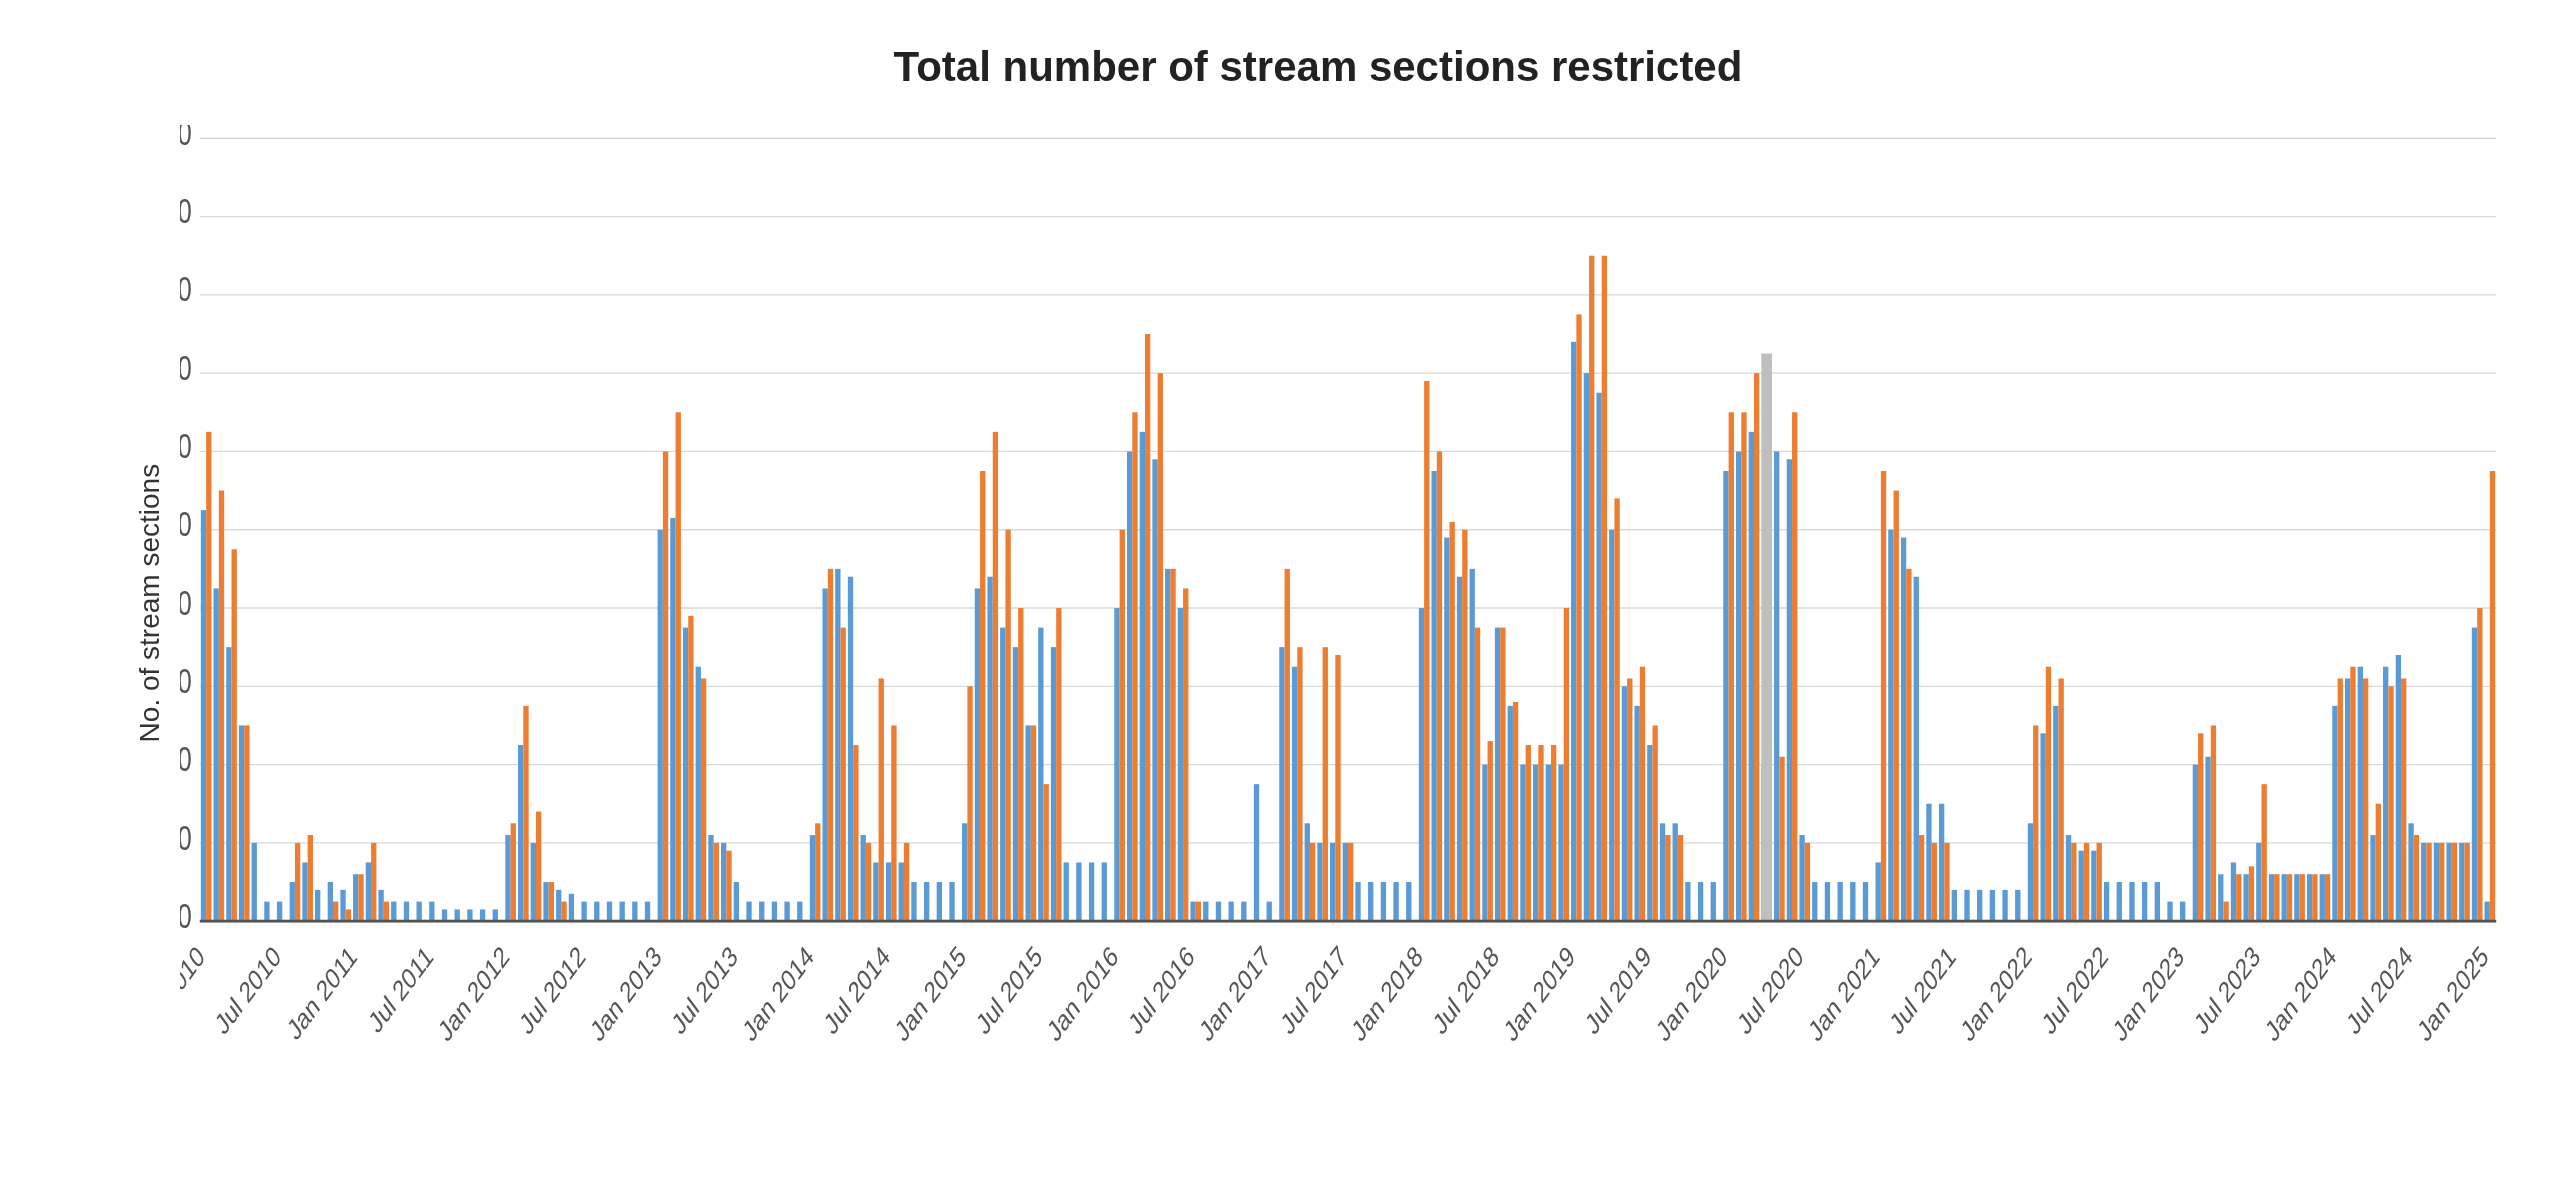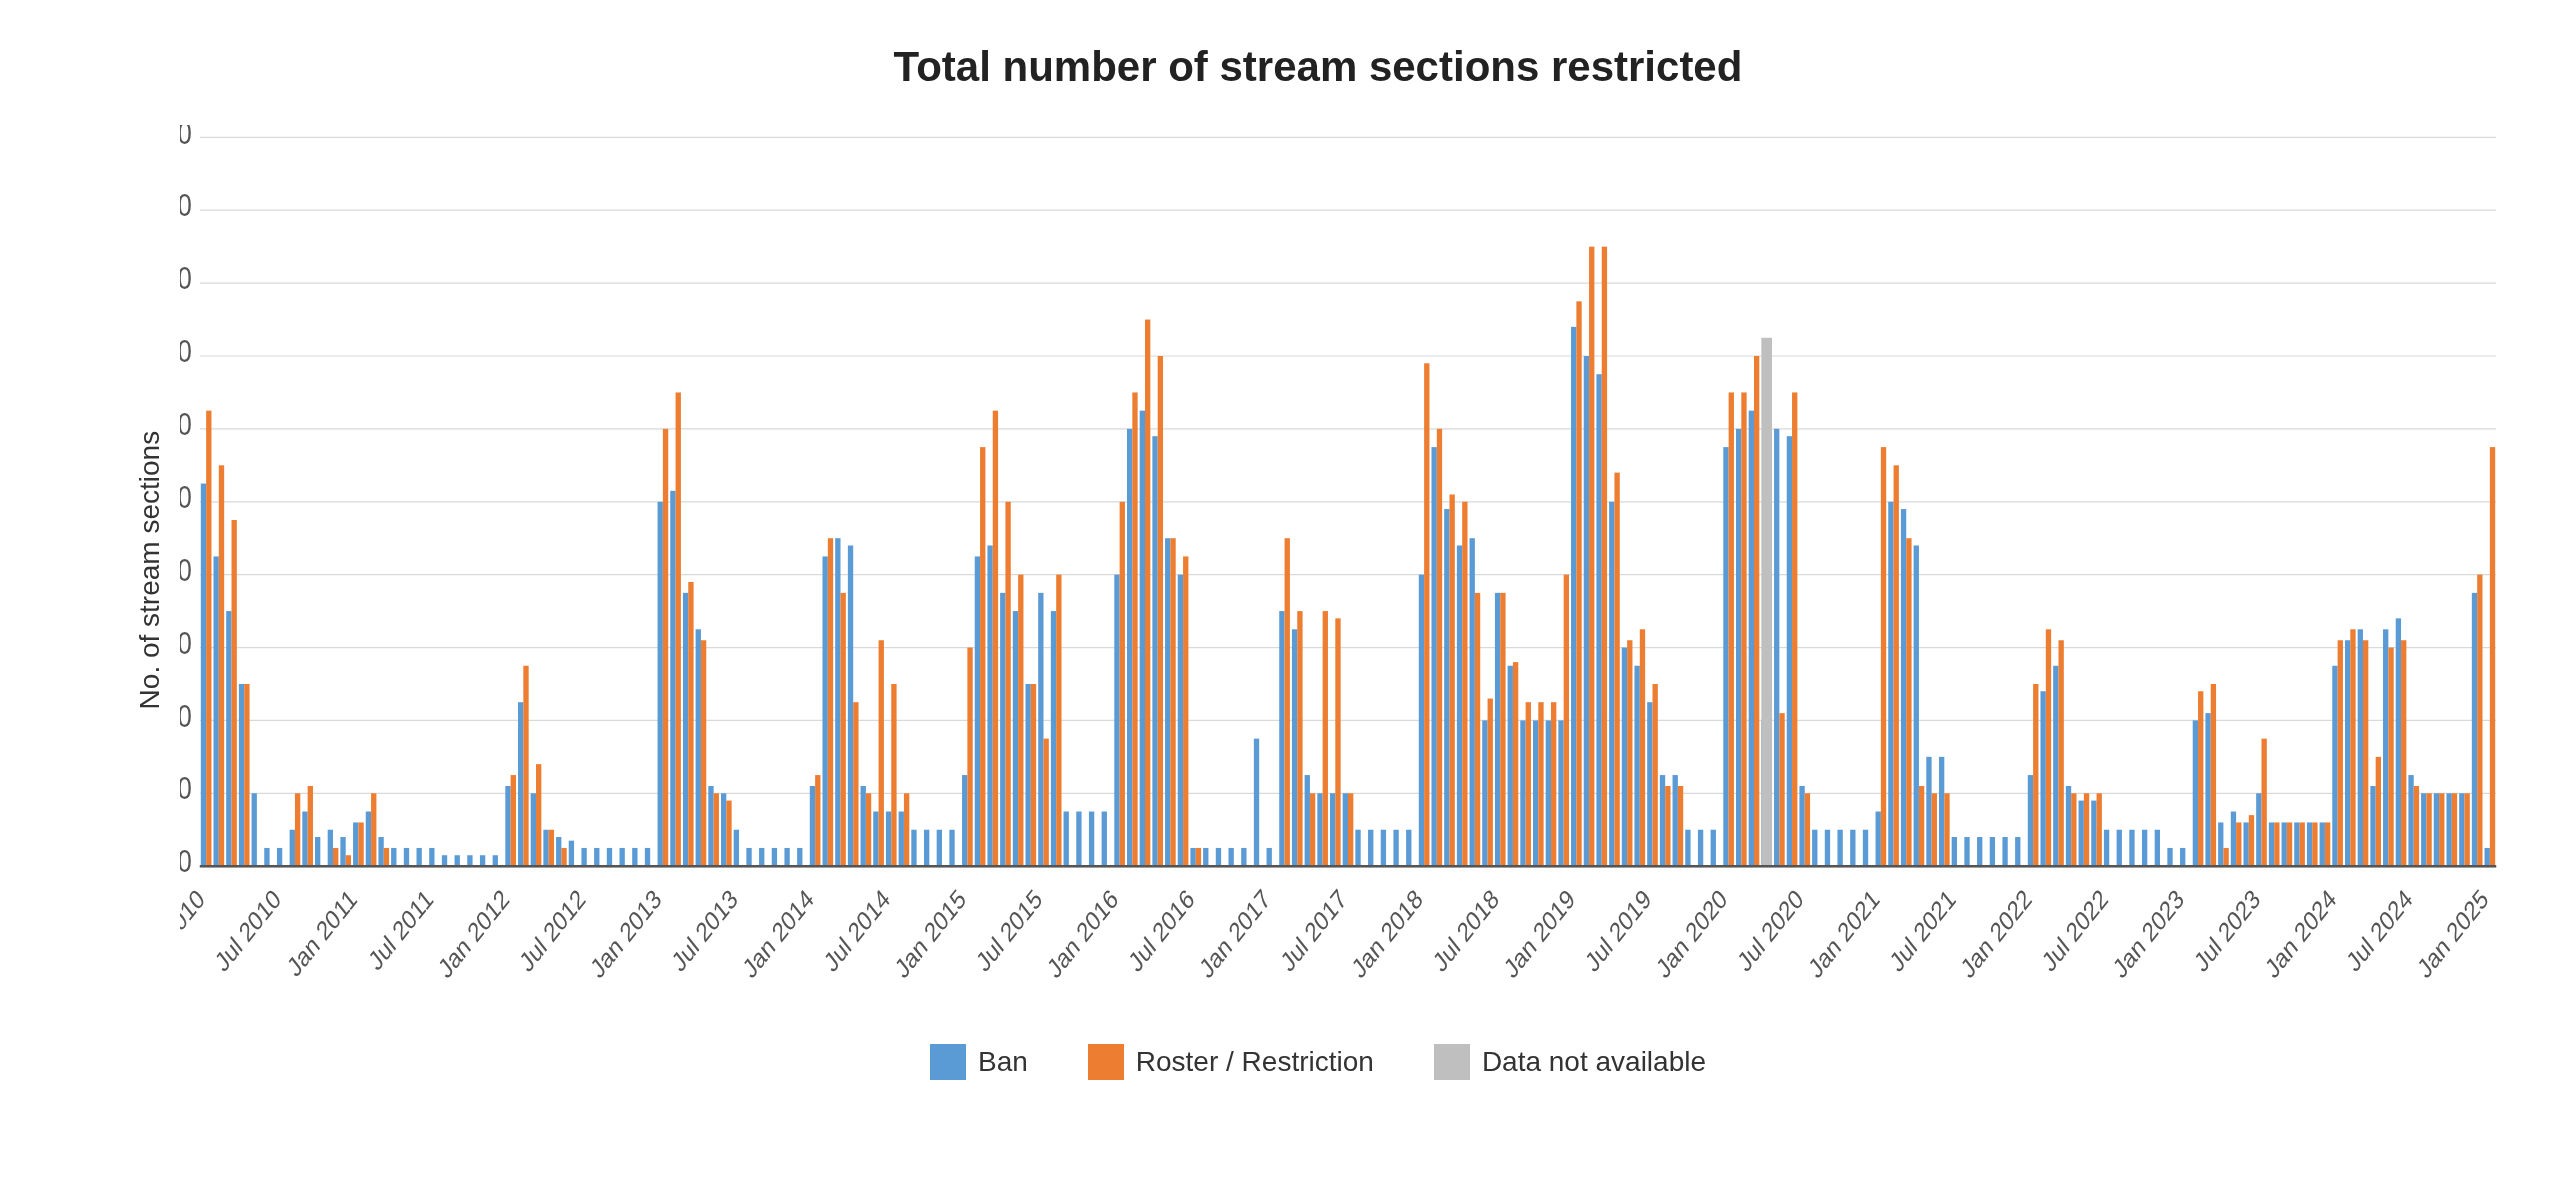--- a/index.html
+++ b/index.html
@@ -435,33 +435,13 @@
             <text x="2025.9668508287293" y="628" text-anchor="end" font-size="22" fill="#555" transform="rotate(-45, 2025.9668508287293, 628)">Jan 2023</text>
             <text x="2102.8729281767955" y="628" text-anchor="end" font-size="22" fill="#555" transform="rotate(-45, 2102.8729281767955, 628)">Jul 2023</text>
             <text x="2179.779005524862" y="628" text-anchor="end" font-size="22" fill="#555" transform="rotate(-45, 2179.779005524862, 628)">Jan 2024</text>
             <text x="2256.685082872928" y="628" text-anchor="end" font-size="22" fill="#555" transform="rotate(-45, 2256.685082872928, 628)">Jul 2024</text>
             <text x="2333.5911602209944" y="628" text-anchor="end" font-size="22" fill="#555" transform="rotate(-45, 2333.5911602209944, 628)">Jan 2025</text>
             <line x1="20" x2="2340" y1="600" y2="600" stroke="#555" stroke-width="2"></line>
           </svg>
       </div>
     </div>
   </div>
-  <div class="legend">
-    <div class="legend-item">
-      <svg class="legend-swatch" viewBox="0 0 36 36">
-          <rect width="36" height="36" fill="#5B9BD5"></rect>
-        </svg>
-      <span>Ban</span>
-    </div>
-    <div class="legend-item">
-      <svg class="legend-swatch" viewBox="0 0 36 36">
-          <rect width="36" height="36" fill="#ED7D31"></rect>
-        </svg>
-      <span>Roster / Restriction</span>
-    </div>
-    <div class="legend-item">
-      <svg class="legend-swatch" viewBox="0 0 36 36">
-          <rect width="36" height="36" fill="#BFBFBF"></rect>
-        </svg>
-      <span>Data not available</span>
-    </div>
-  </div>
 </div>
 
 </body></html>

